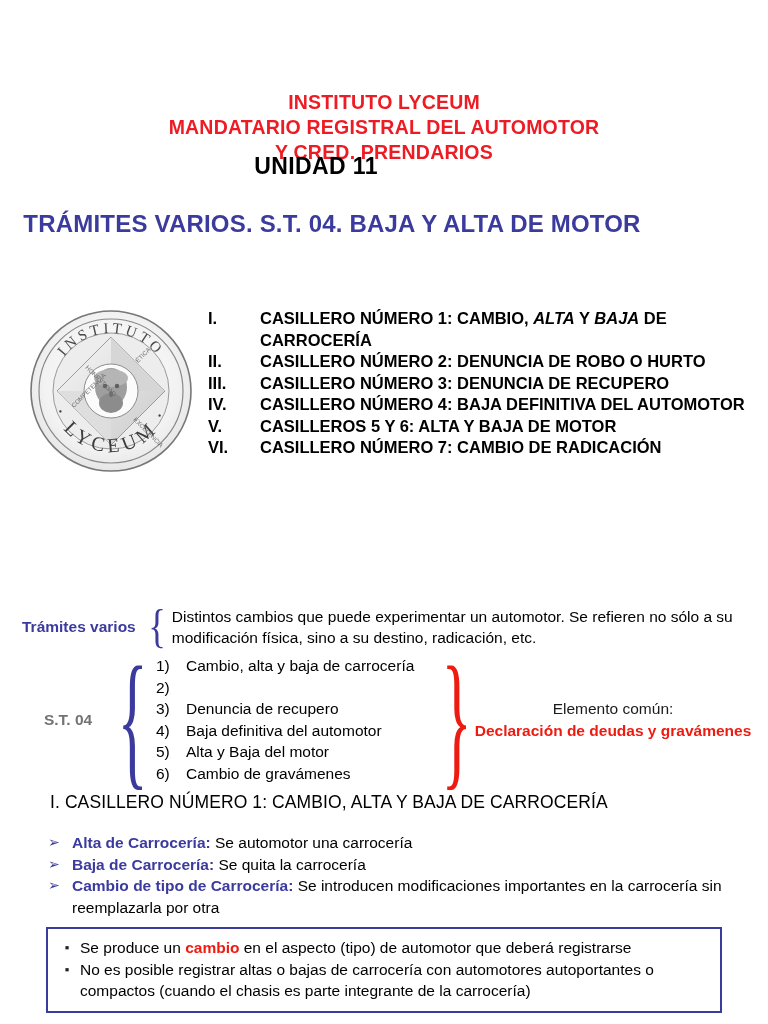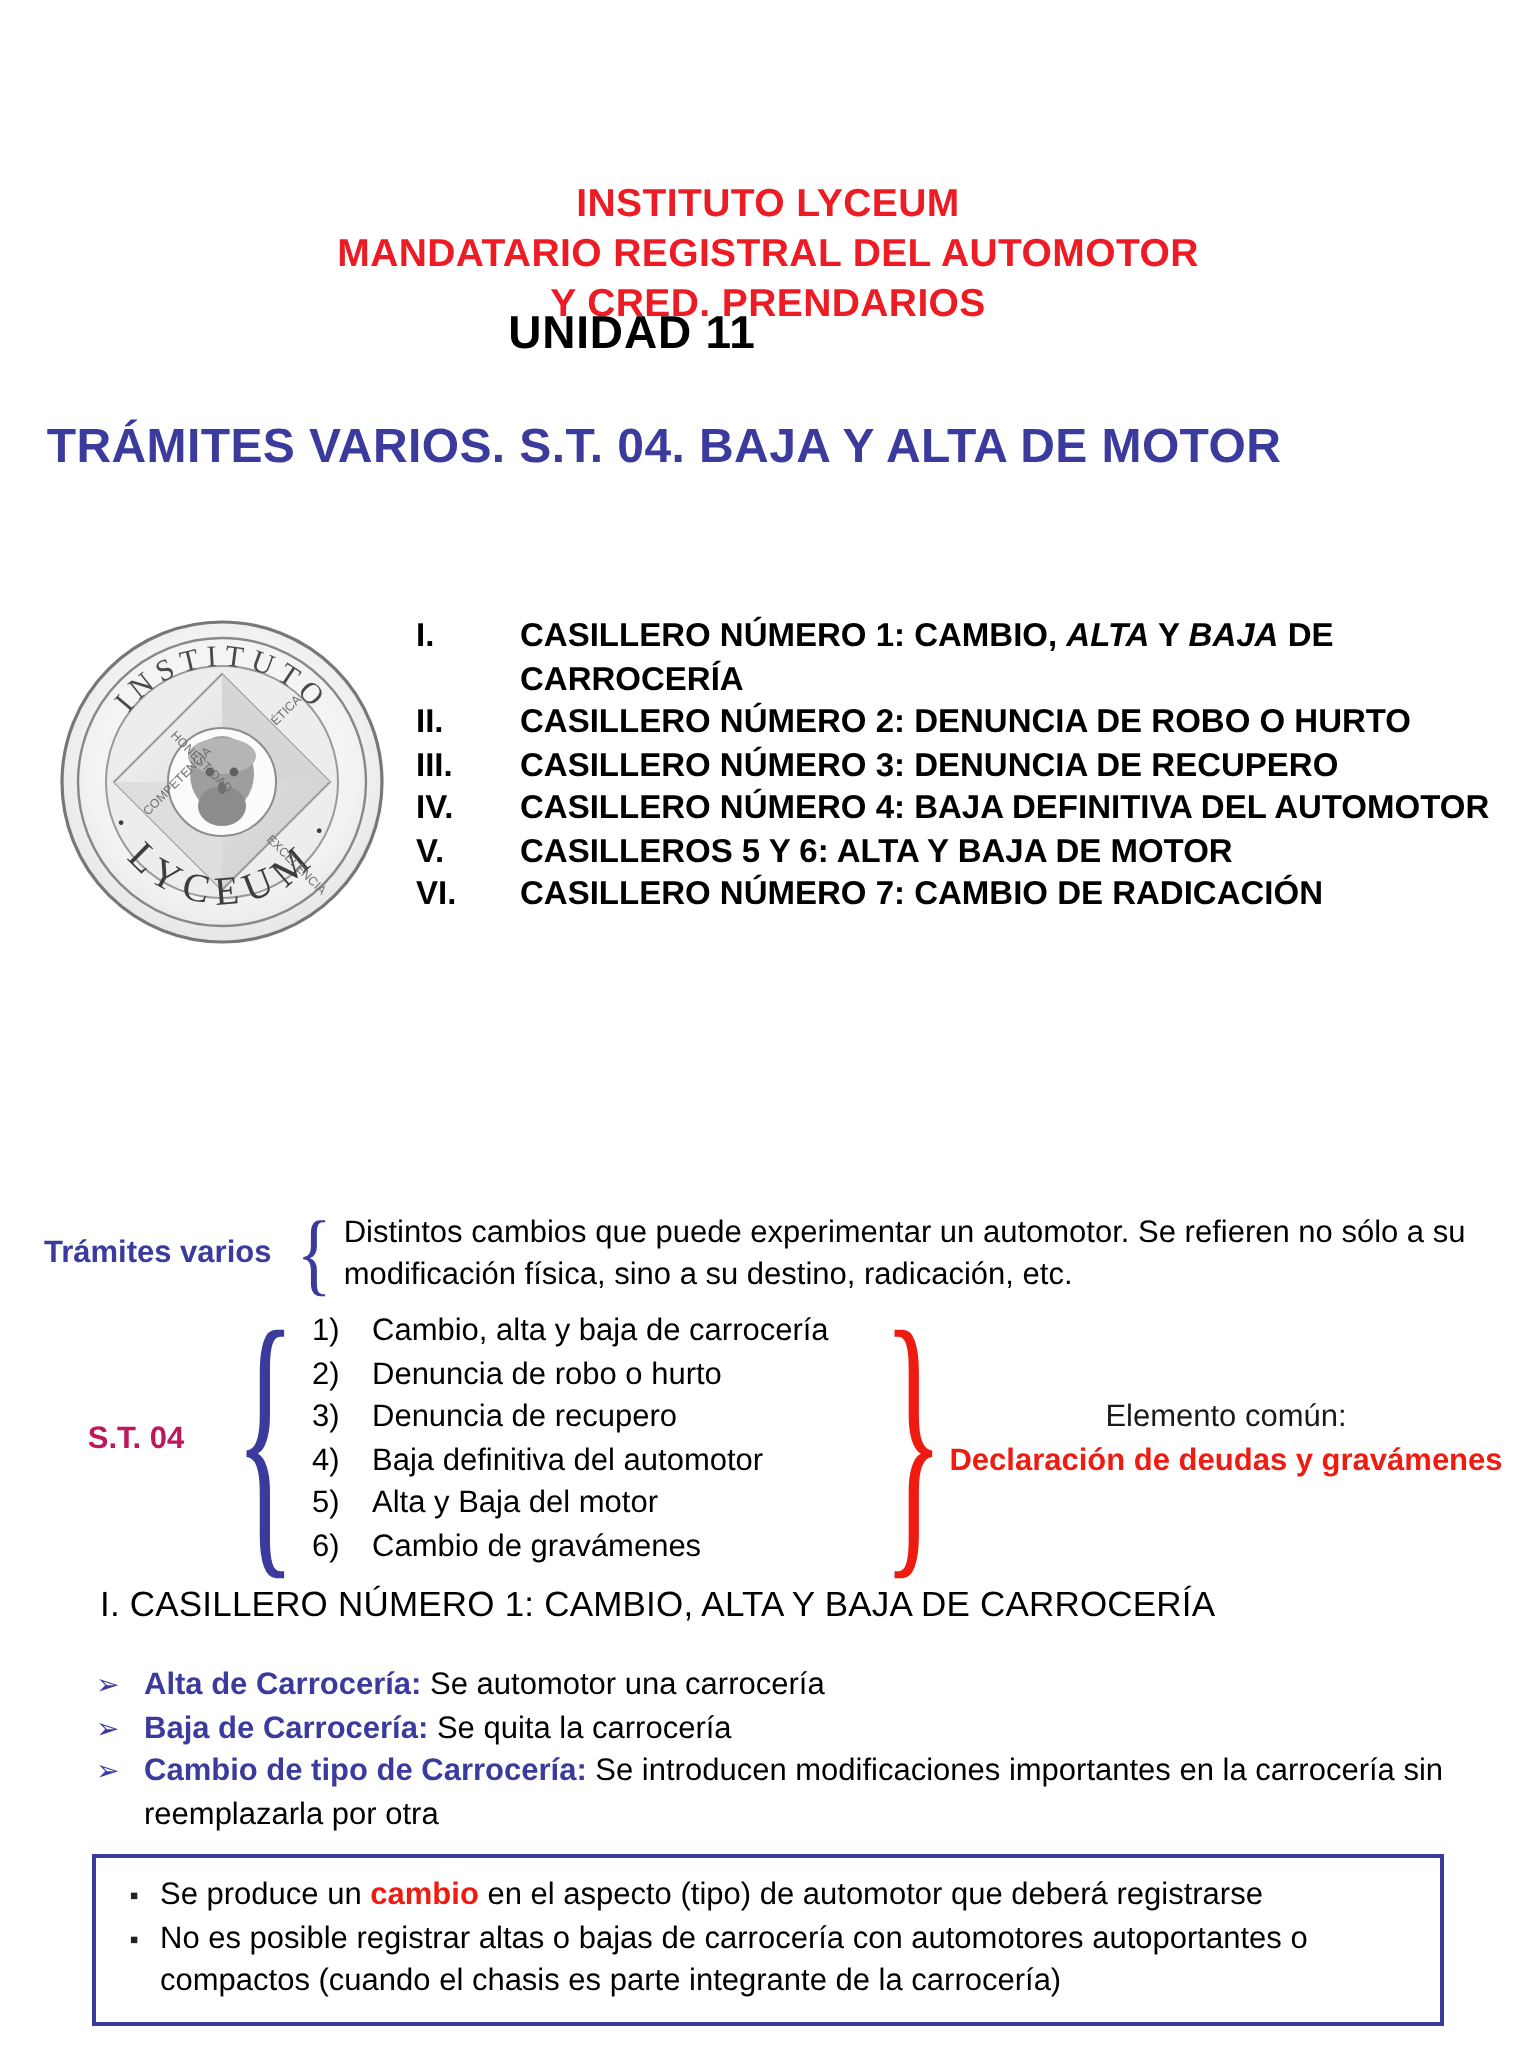--- a/index.html
+++ b/index.html
@@ -129,21 +129,21 @@
   
   .st-block {
     position: absolute;
     left: 22px;
     top: 655px;
     width: 734px;
     display: flex;
     align-items: center;
   }
   .st-label {
-    color: #be185d;
+    color: #737373;
     font-weight: bold;
     font-size: 15.5px;
     white-space: nowrap;
     width: 92px;
     text-align: center;
     flex: 0 0 92px;
   }
   .brace-tall-blue {
     color: #3B3B9E;
     font-family: "Liberation Serif", serif;
@@ -355,21 +355,20 @@
   <div class="st-block">
     <div class="st-label">S.T. 04</div>
     <div class="brace-tall-blue">{</div>
     <div class="st-items">
       <div class="st-item">
         <span class="st-item-num">1)</span>
         <span>Cambio, alta y baja de carrocería</span>
       </div>
       <div class="st-item">
         <span class="st-item-num">2)</span>
-        <span>Denuncia de robo o hurto</span>
       </div>
       <div class="st-item">
         <span class="st-item-num">3)</span>
         <span>Denuncia de recupero</span>
       </div>
       <div class="st-item">
         <span class="st-item-num">4)</span>
         <span>Baja definitiva del automotor</span>
       </div>
       <div class="st-item">

